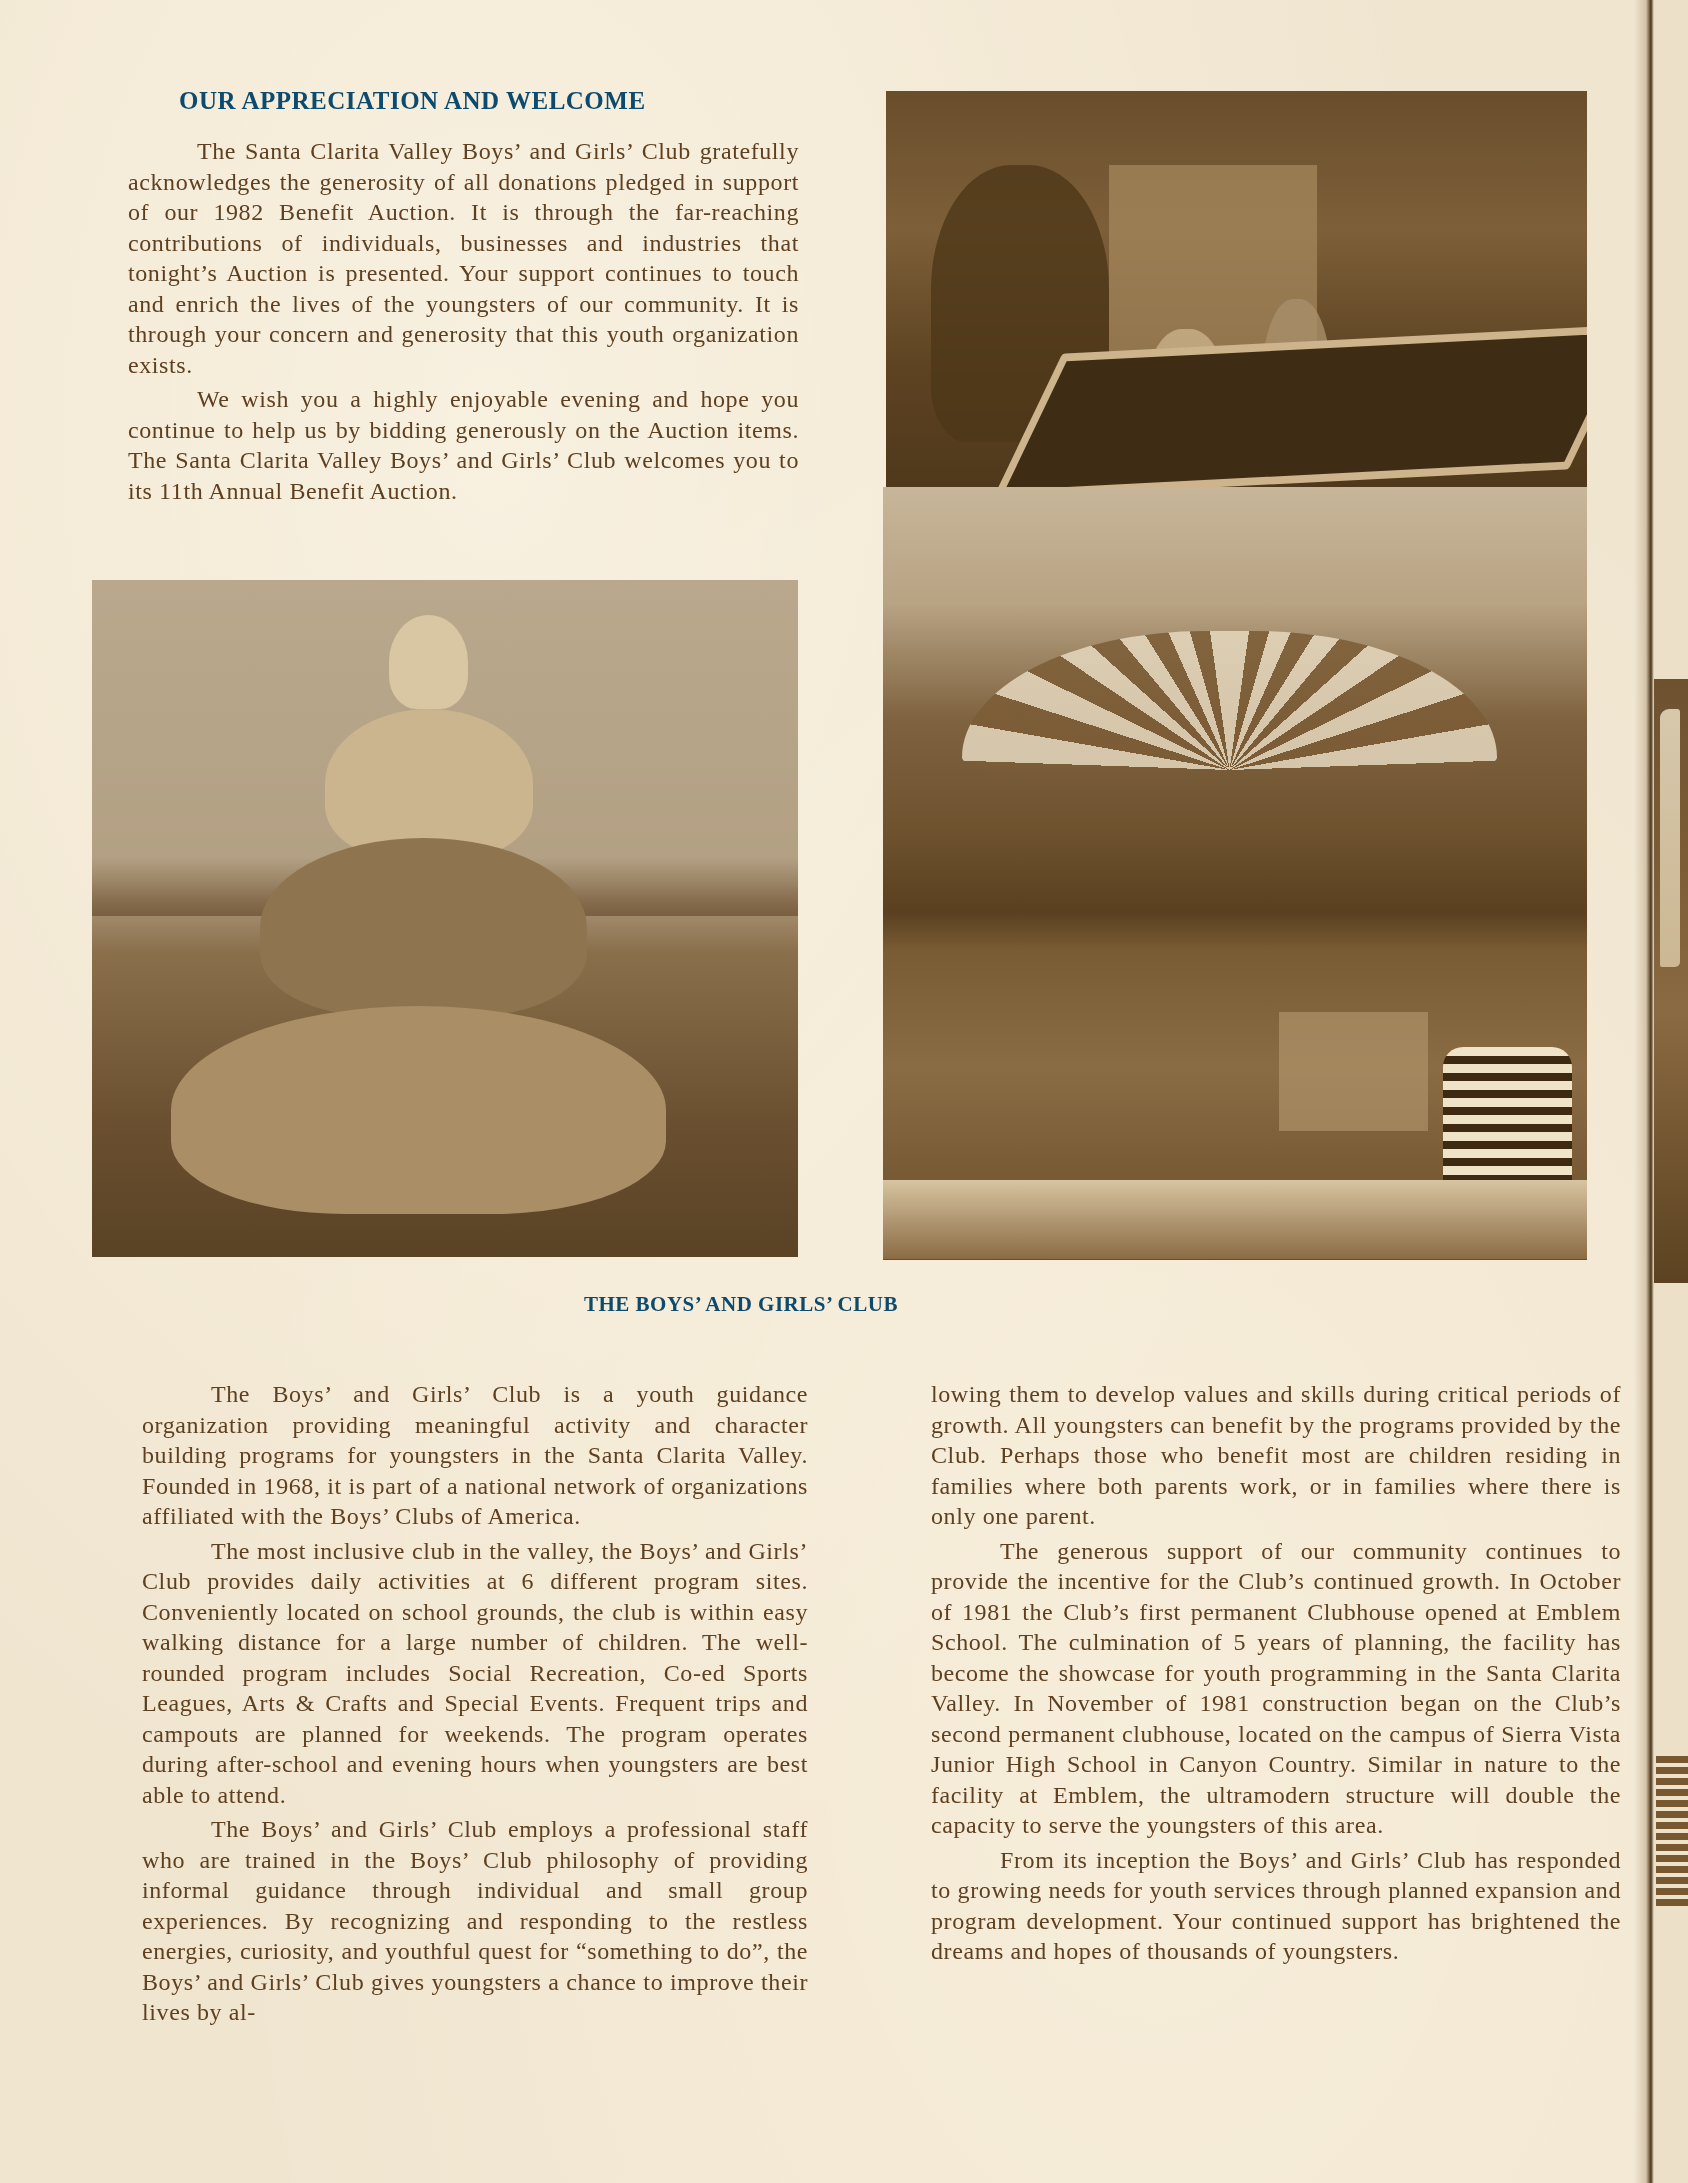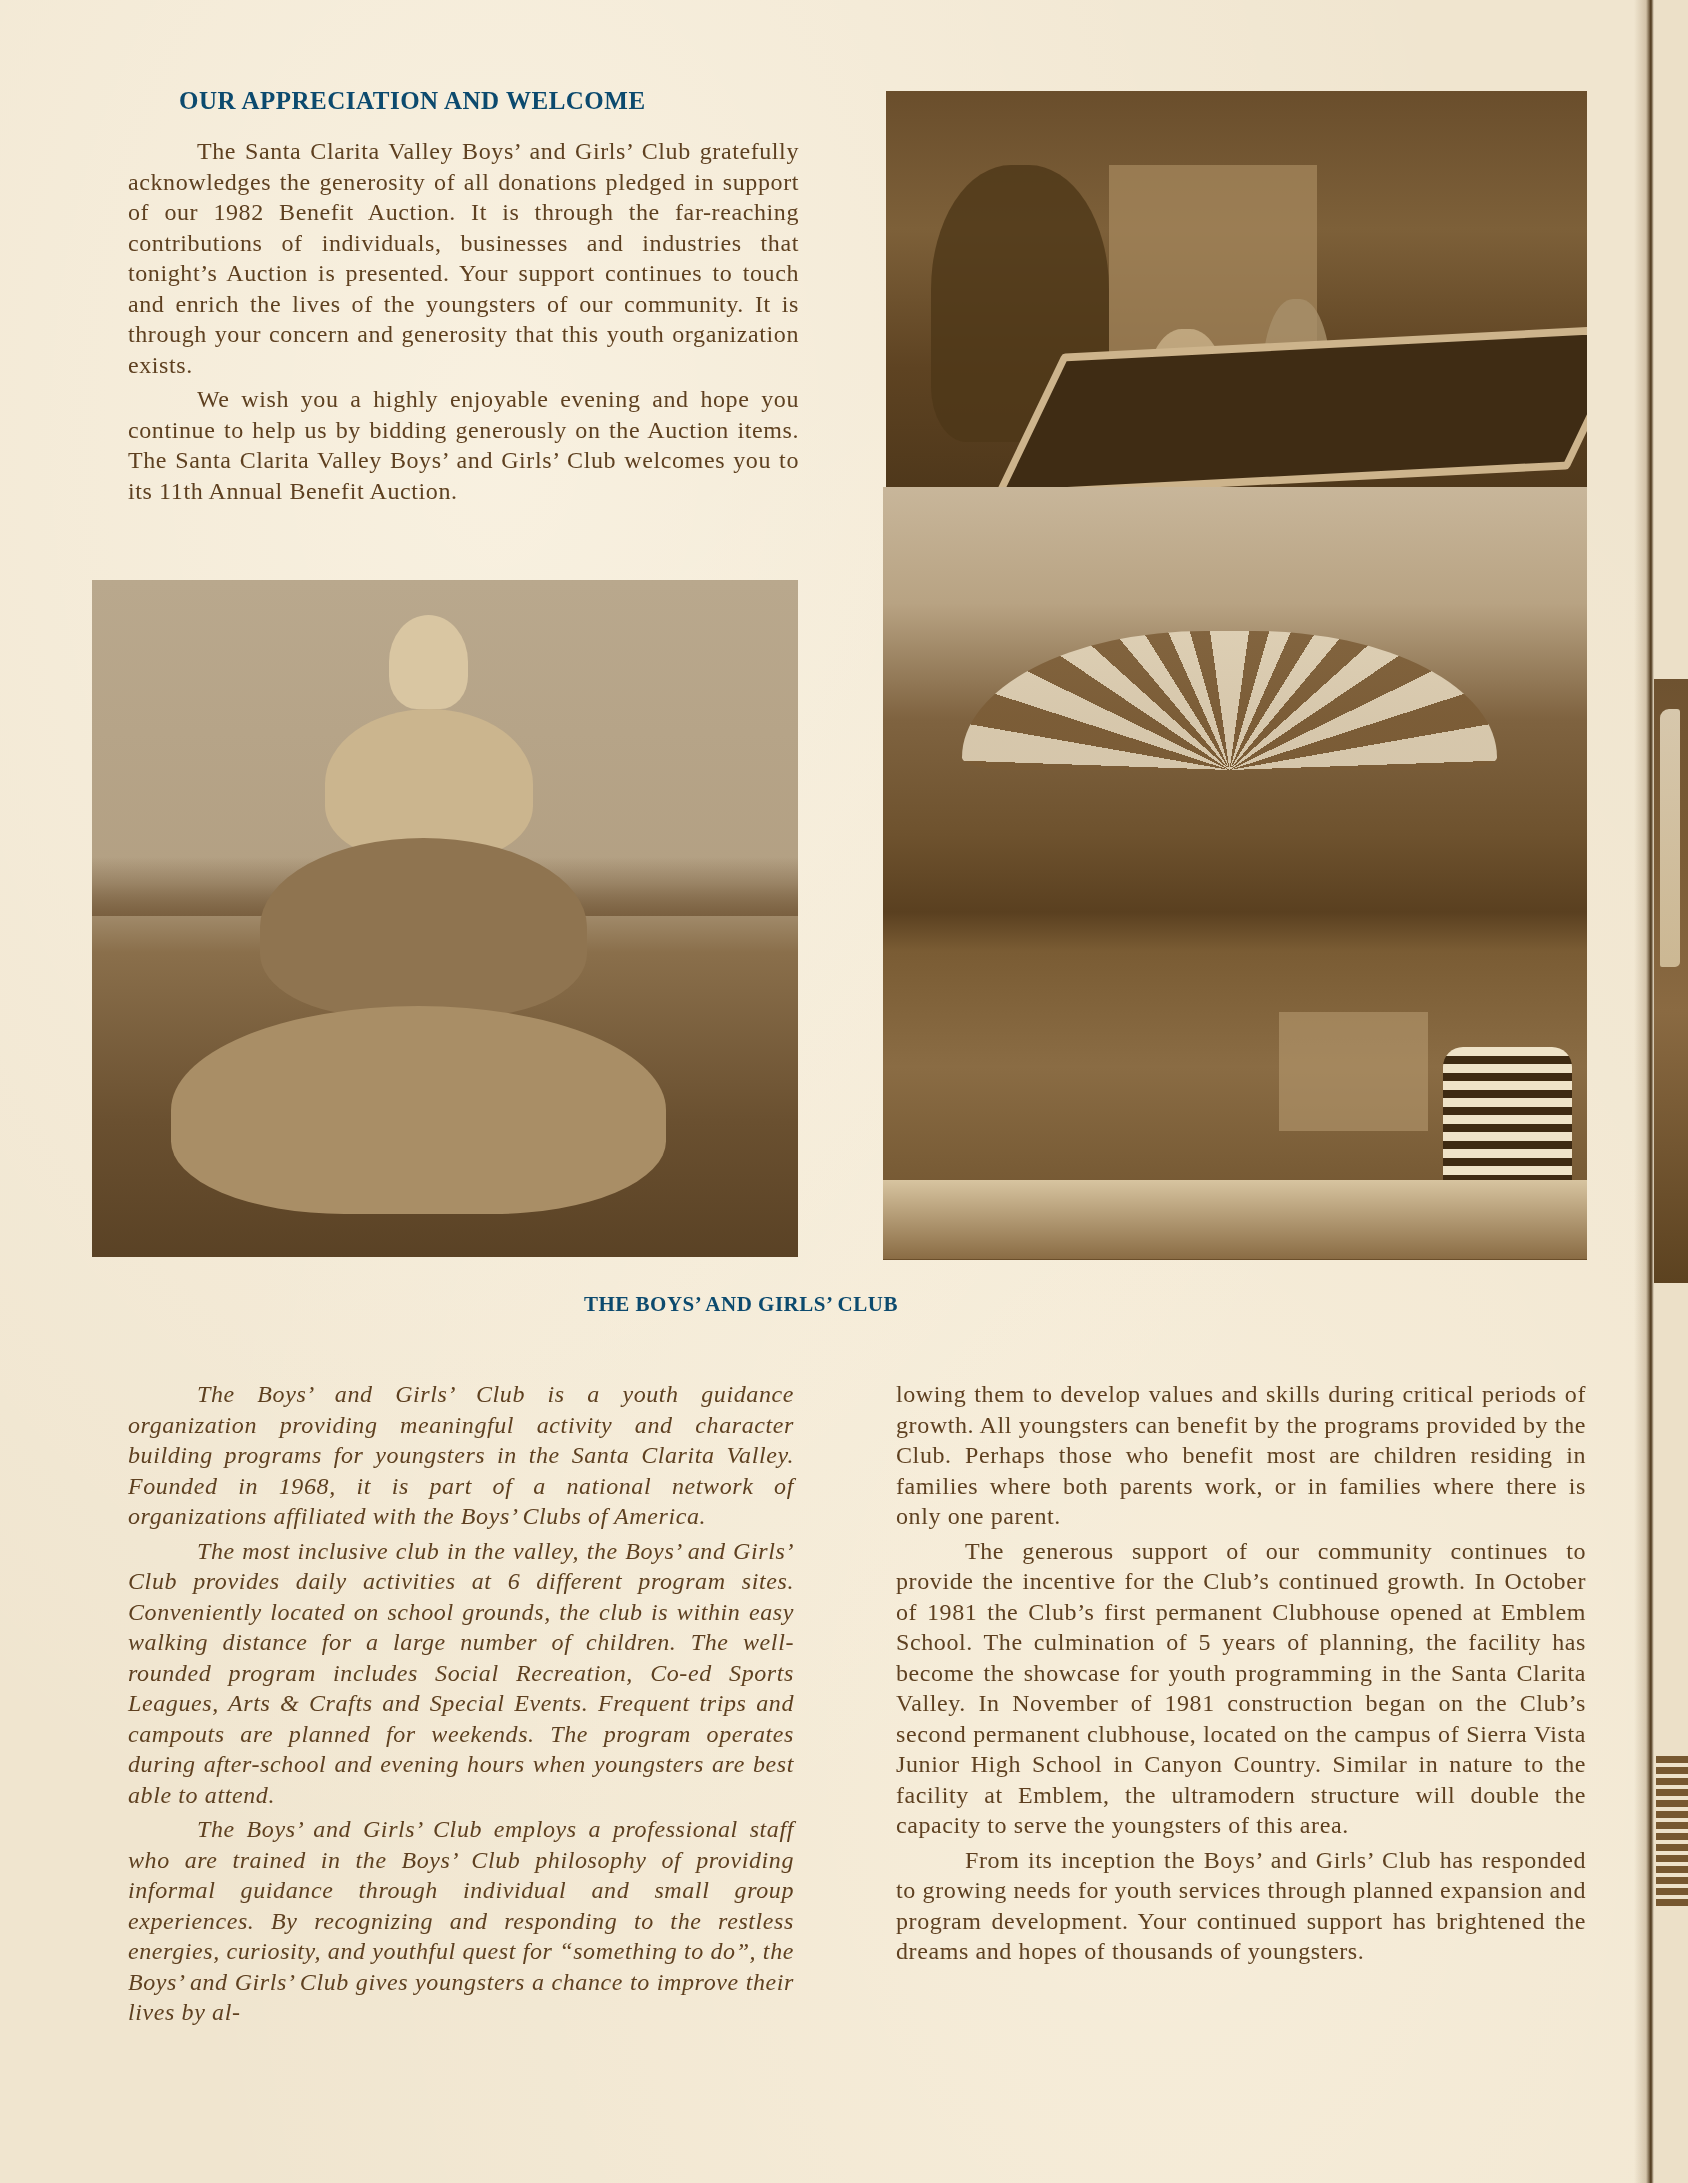--- a/index.html
+++ b/index.html
@@ -45,22 +45,22 @@
   }
   .h-welcome { left: 179px; top: 87px; font-size: 25px; }
   .h-club { left: 584px; top: 1292px; font-size: 21px; }
   .col {
     position: absolute; font-size: 24px; line-height: 30.5px; text-align: justify;
     letter-spacing: 0.6px;
   }
   .col p { margin: 4px; text-indent: 69px; }
   .col p.cont { text-indent: 0; }
   .col-welcome { left: 124px; top: 132px; width: 679px; }
-  .col-left { left: 124px; top: 1375px; width: 674px; font-style: italic; }
-  .col-right { left: 892px; top: 1375px; width: 698px; }
+  .col-left { left: 138px; top: 1375px; width: 674px; }
+  .col-right { left: 927px; top: 1375px; width: 698px; }
   .photo { position: absolute; overflow: hidden; }
   .photo-pool {
     left: 886px; top: 91px; width: 701px; height: 396px;
     background:
       linear-gradient(165deg, rgba(0,0,0,0) 55%, rgba(0,0,0,0) 100%),
       linear-gradient(180deg, #6a4e2c 0%, #7d6039 35%, #5e4322 70%, #4f381b 100%);
   }
   .pool-table {
     position: absolute; left: 149px; top: 248px; width: 545px; height: 129px;
     border: 8px solid #cdb48c; transform: skewX(-28deg) rotate(-3deg);

